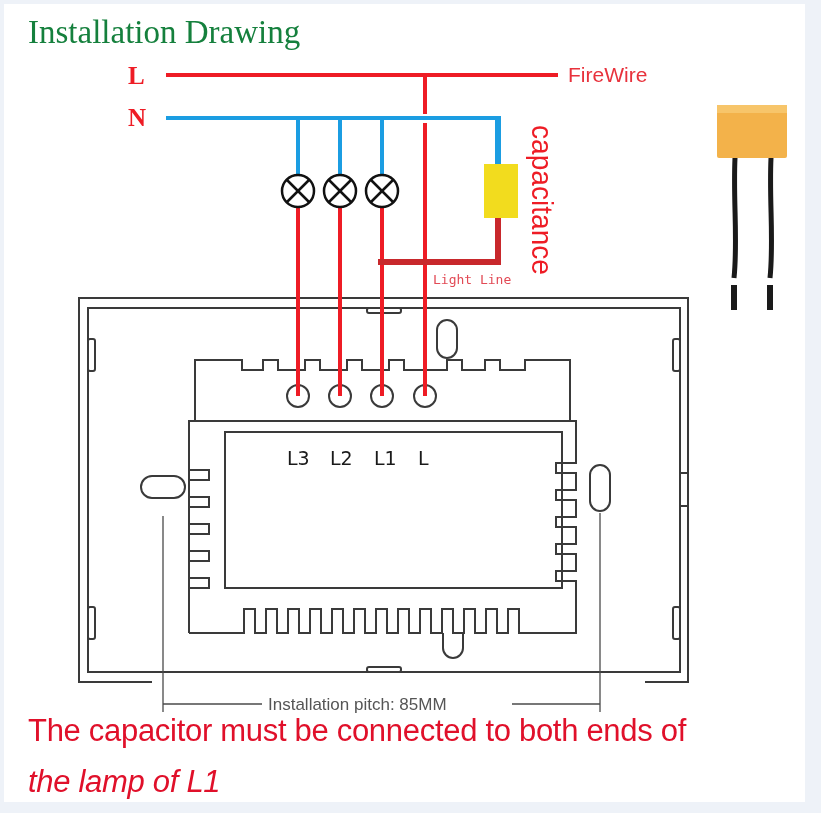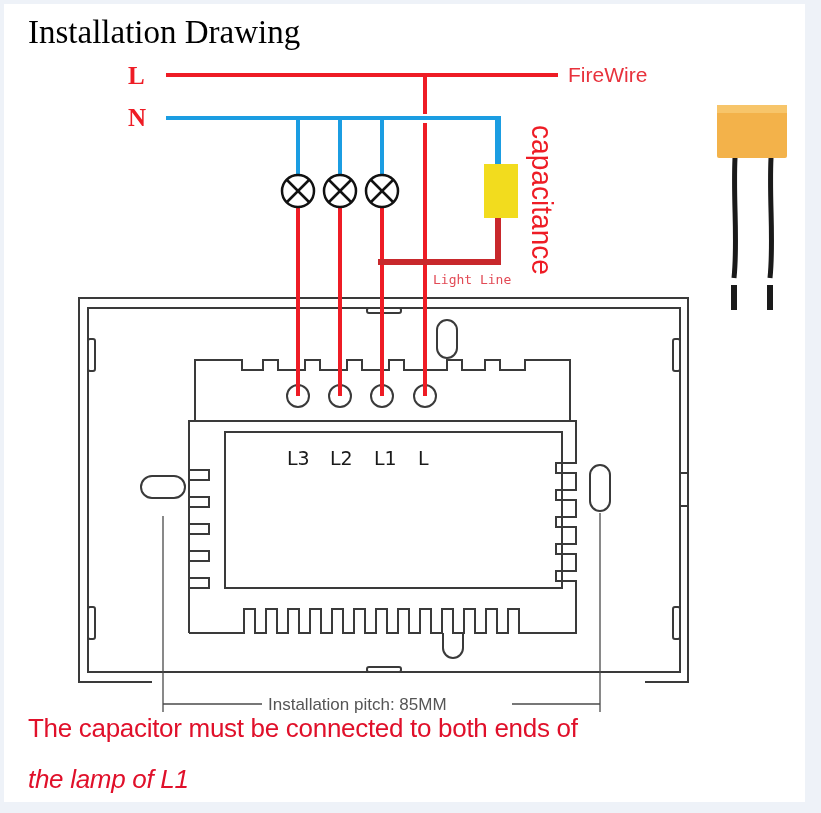--- a/index.html
+++ b/index.html
@@ -1,20 +1,20 @@
 <!DOCTYPE html>
 <html><head>
 <meta charset="utf-8">
 <style>
   html, body { margin:0; padding:0; }
   body { width:821px; height:813px; background:#eef2f8; position:relative; overflow:hidden; font-family:"Liberation Sans", sans-serif; }
   #panel { position:absolute; left:4px; top:4px; width:801px; height:798px; background:#ffffff; }
   #diagram { position:absolute; left:0; top:0; }
-  .title { position:absolute; left:28px; top:14px; font-family:"Liberation Serif", serif; font-size:33px; color:#000000; }
-  .note { position:absolute; left:28px; font-family:"Liberation Sans", sans-serif; font-size:26px; color:#e0102a; letter-spacing:-0.3px;text-align:center; }
+  .title { position:absolute; left:28px; top:14px; font-family:"Liberation Serif", serif; font-size:33px; color:#15803d; }
+  .note { position:absolute; left:28px; font-family:"Liberation Sans", sans-serif; font-size:31px; color:#e0102a; letter-spacing:-0.3px;text-align:center; }
   .note1 { top:713px; }
   .note2 { top:764px;font-style:italic; }
 </style>
 </head>
 <body>
 
 <div id="panel"></div>
 
 <svg id="diagram" width="821" height="813" viewBox="0 0 821 813" xmlns="http://www.w3.org/2000/svg">
 

